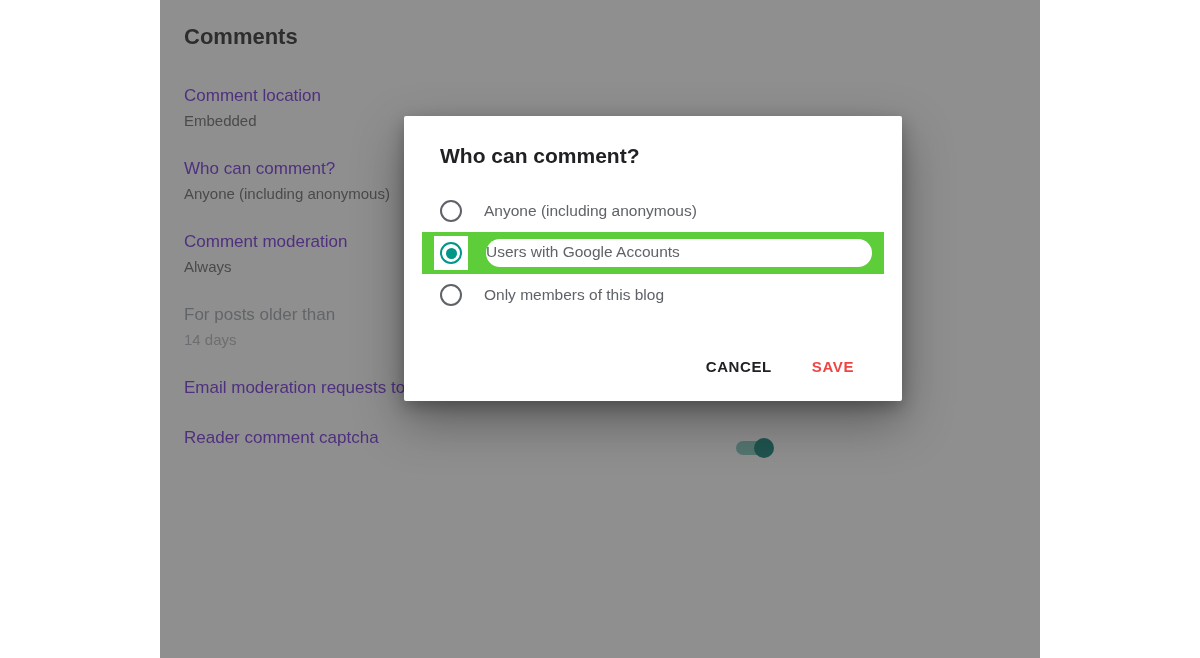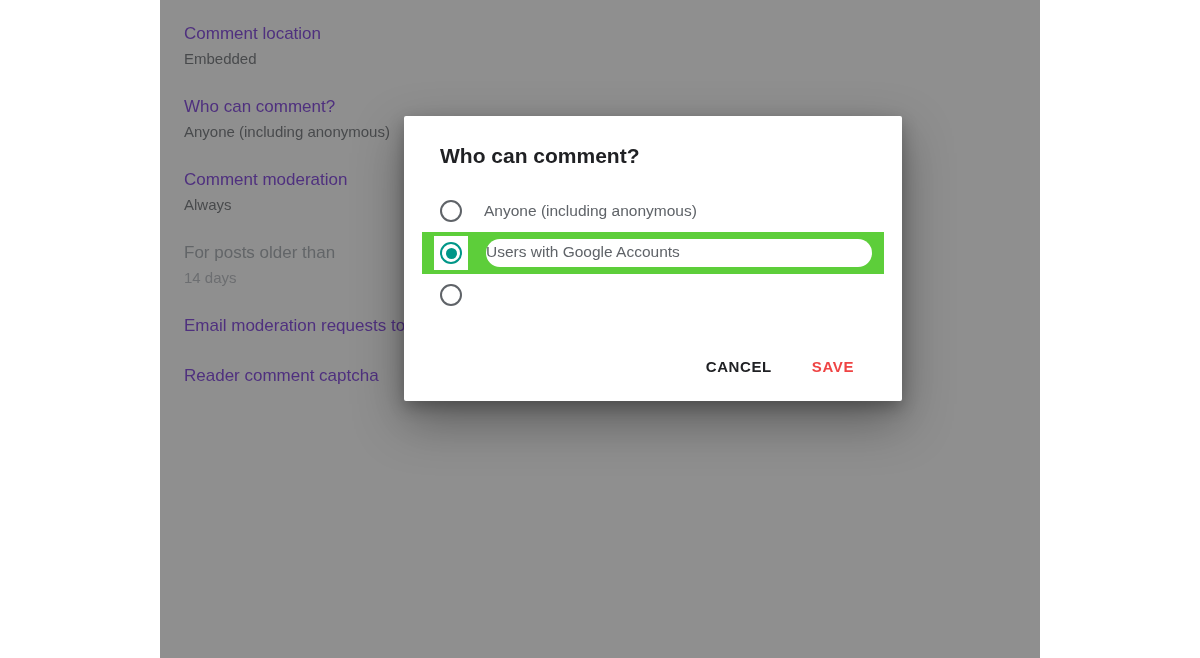--- a/index.html
+++ b/index.html
@@ -177,20 +177,21 @@
     }
     .dialog-btn.save {
       color: #ef4444;
     }
   </style>
 </head>
 <body>
 
 <div class="page-area">
   <div class="settings-content">
+    <div class="section-title">Comments</div>
 
     <div class="setting-block">
       <div class="setting-label">Comment location</div>
       <div class="setting-value">Embedded</div>
     </div>
 
     <div class="setting-block">
       <div class="setting-label">Who can comment?</div>
       <div class="setting-value">Anyone (including anonymous)</div>
     </div>
@@ -239,20 +240,21 @@
           <div class="radio-inner"></div>
         </div>
       </div>
       <div class="radio-label-box">
         <span class="radio-label">Users with Google Accounts</span>
       </div>
     </div>
 
     <div class="radio-item">
       <div class="radio-outer"></div>
+      <span class="radio-label">Only members of this blog</span>
     </div>
 
   </div>
   <div class="dialog-actions">
     <button class="dialog-btn cancel">CANCEL</button>
     <button class="dialog-btn save">SAVE</button>
   </div>
 </div>
 
 </body></html>

